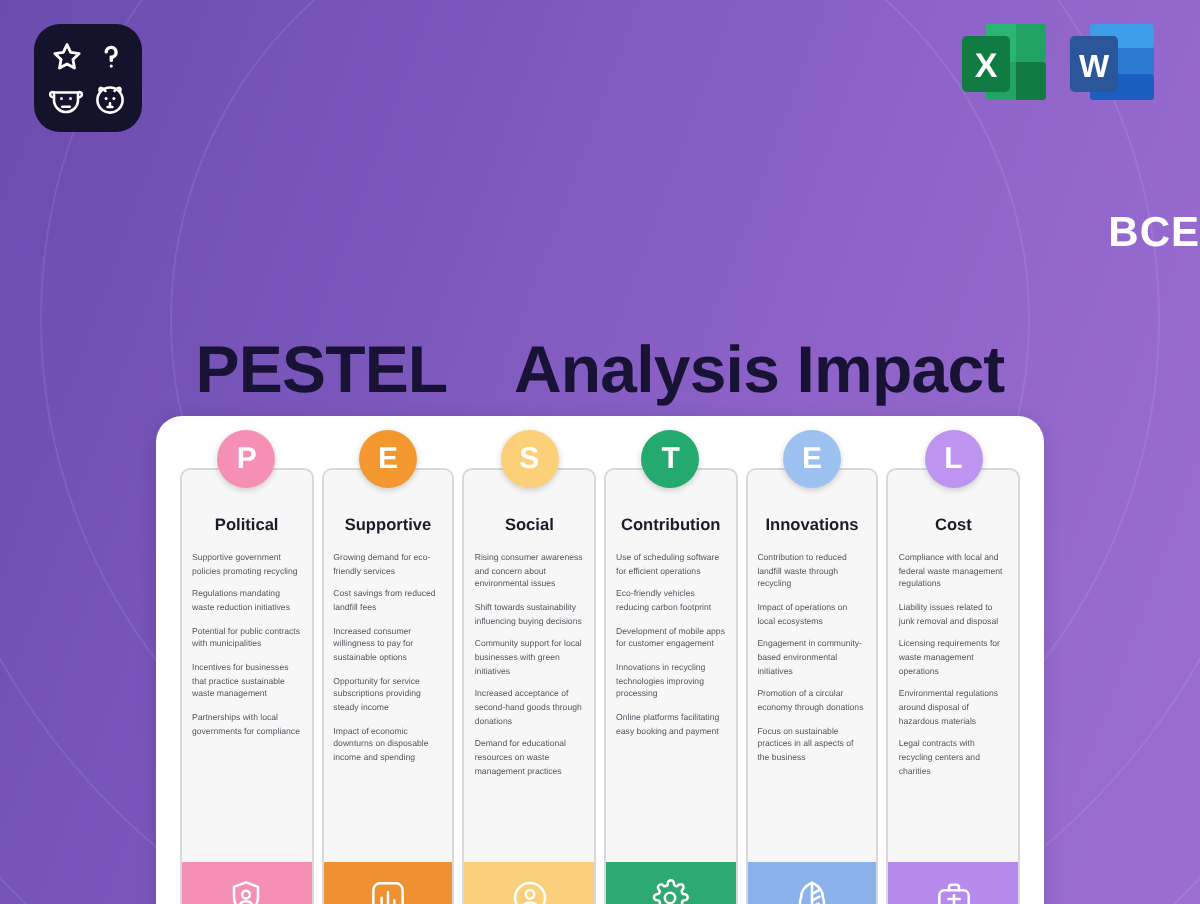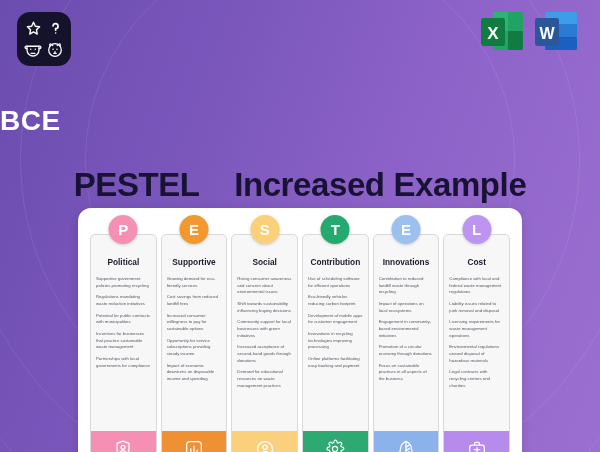--- a/index.html
+++ b/index.html
@@ -42,23 +42,23 @@
   #logo svg { display: block; }
 
   
   .office { position: absolute; top: 10px; width: 46px; height: 46px; }
   #excel-icon { left: 479px; }
   #word-icon  { left: 533px; }
 
   
   #bce {
     position: absolute; left: 0; right: 0; top: 105px;
-    text-align: left;
+    text-align: right;
     color: #ffffff;
-    font-size: 28px;
+    font-size: 21px;
     font-weight: bold;
     letter-spacing: 0.5px;
   }
 
   
   #title-band {
     position: absolute; left: 0; right: 0; top: 166px;
     text-align: center;
     font-size: 33px;
     font-weight: bold;
@@ -200,21 +200,21 @@
       <rect x="2" y="8" width="24" height="28" rx="2.4" fill="#2b579a"></rect>
       <text x="14" y="28.5" text-anchor="middle" font-family="Liberation Sans, sans-serif" font-size="16" font-weight="bold" fill="#ffffff">W</text>
     </svg>
   </div>
 
   <div id="bce">BCE</div>
 
   <div id="title-band">
     <span>PESTEL</span>
     <span>&nbsp;&nbsp;</span>
-    <span class="t-light">Increased Example</span>
+    <span class="t-light">Analysis Impact</span>
   </div>
 
   <div id="card">
     <div id="columns">
         <div class="col">
           <div class="badge" style="background: rgb(245, 144, 180);">P</div>
           <div class="col-title">Political</div>
           <div class="items">
             <div class="item">Supportive government policies promoting recycling</div>
             <div class="item">Regulations mandating waste reduction initiatives</div>

